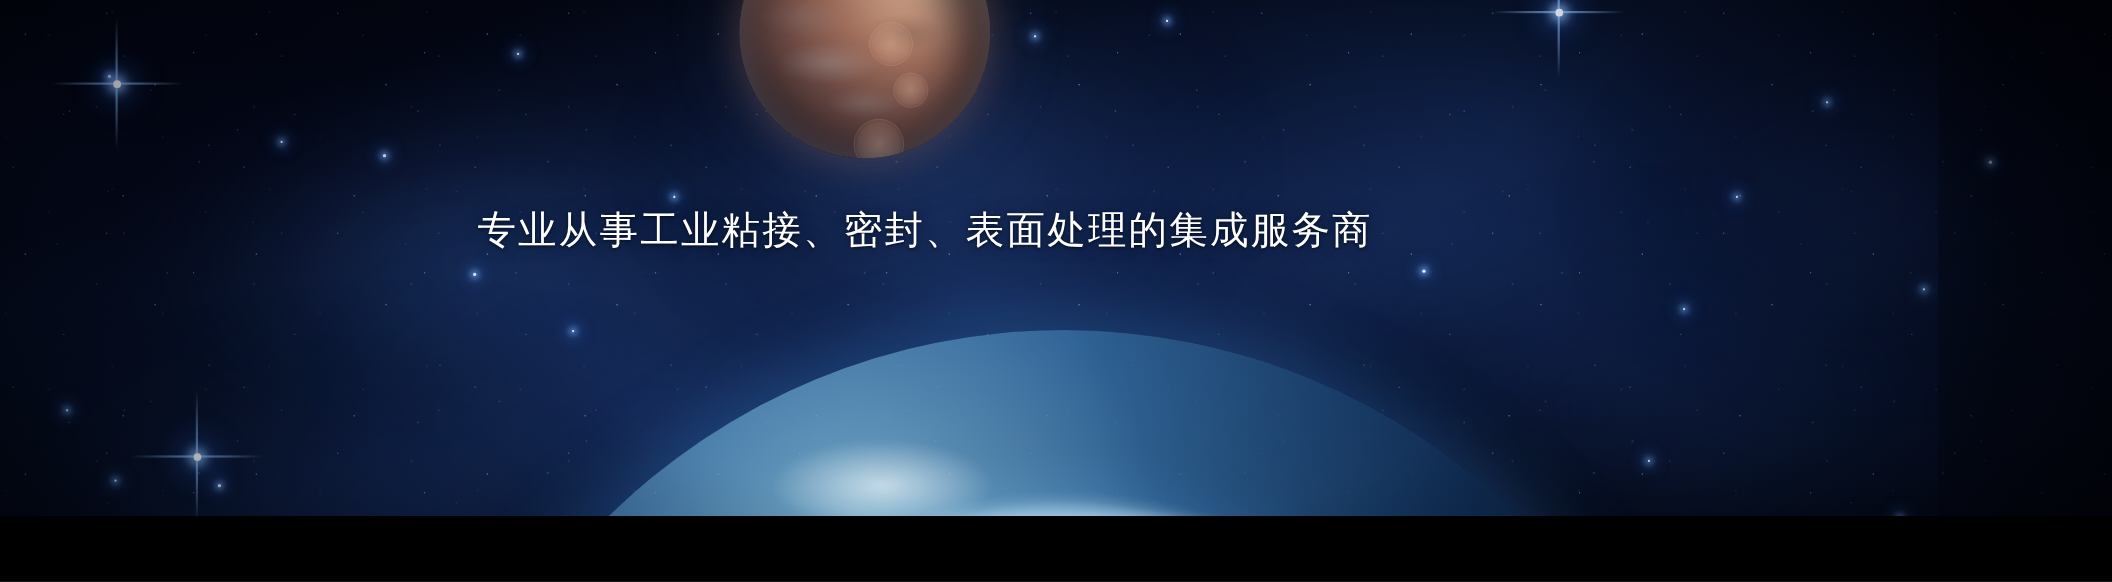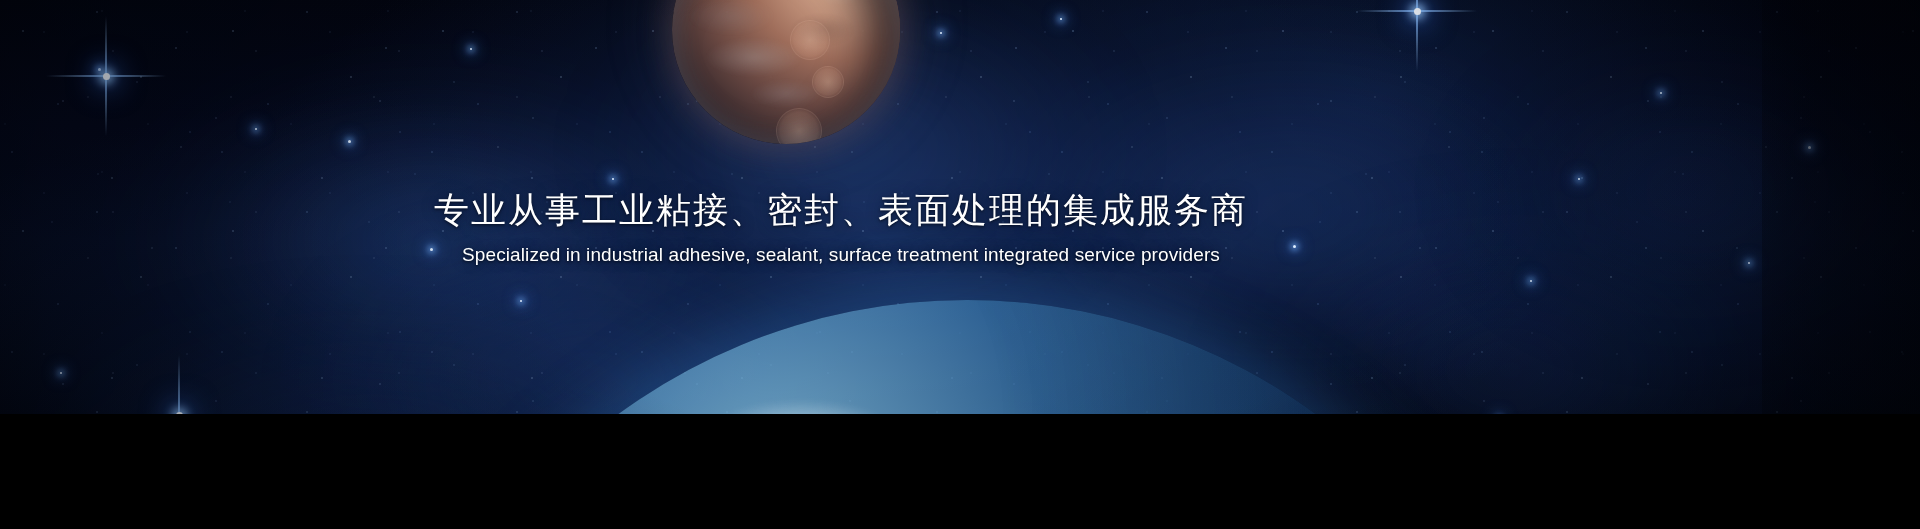--- a/index.html
+++ b/index.html
@@ -7,21 +7,21 @@
     padding: 0;
     background: #000;
   }
   body {
     font-family: "Liberation Sans", sans-serif;
   }
 
   .banner {
     position: relative;
     width: 1920px;
-    height: 414px;
+    height: 469px;
     overflow: hidden;
     background: #02050f;
   }
 
   
   .space-base {
     position: absolute;
     inset: 0;
     background:
       radial-gradient(ellipse 900px 520px at 46% 58%, rgba(22,44,92,0.85) 0%, rgba(12,26,58,0.45) 45%, rgba(2,6,18,0) 72%),
@@ -363,19 +363,18 @@
     <div class="earth">
       <div class="landmass"></div>
       <div class="clouds"></div>
       <div class="terminator"></div>
     </div>
     <div class="earth-rim-glow"></div>
   </div>
 
   <div class="hero-copy">
     <h1 class="hero-title">专业从事工业粘接、密封、表面处理的集成服务商</h1>
-    <p class="hero-subtitle">Specialized in industrial adhesive, sealant, surface treatment integrated service providers</p>
   </div>
 
   <div class="edge-seam"></div>
   <div class="vignette"></div>
 
 </div>
 
 </body></html>

